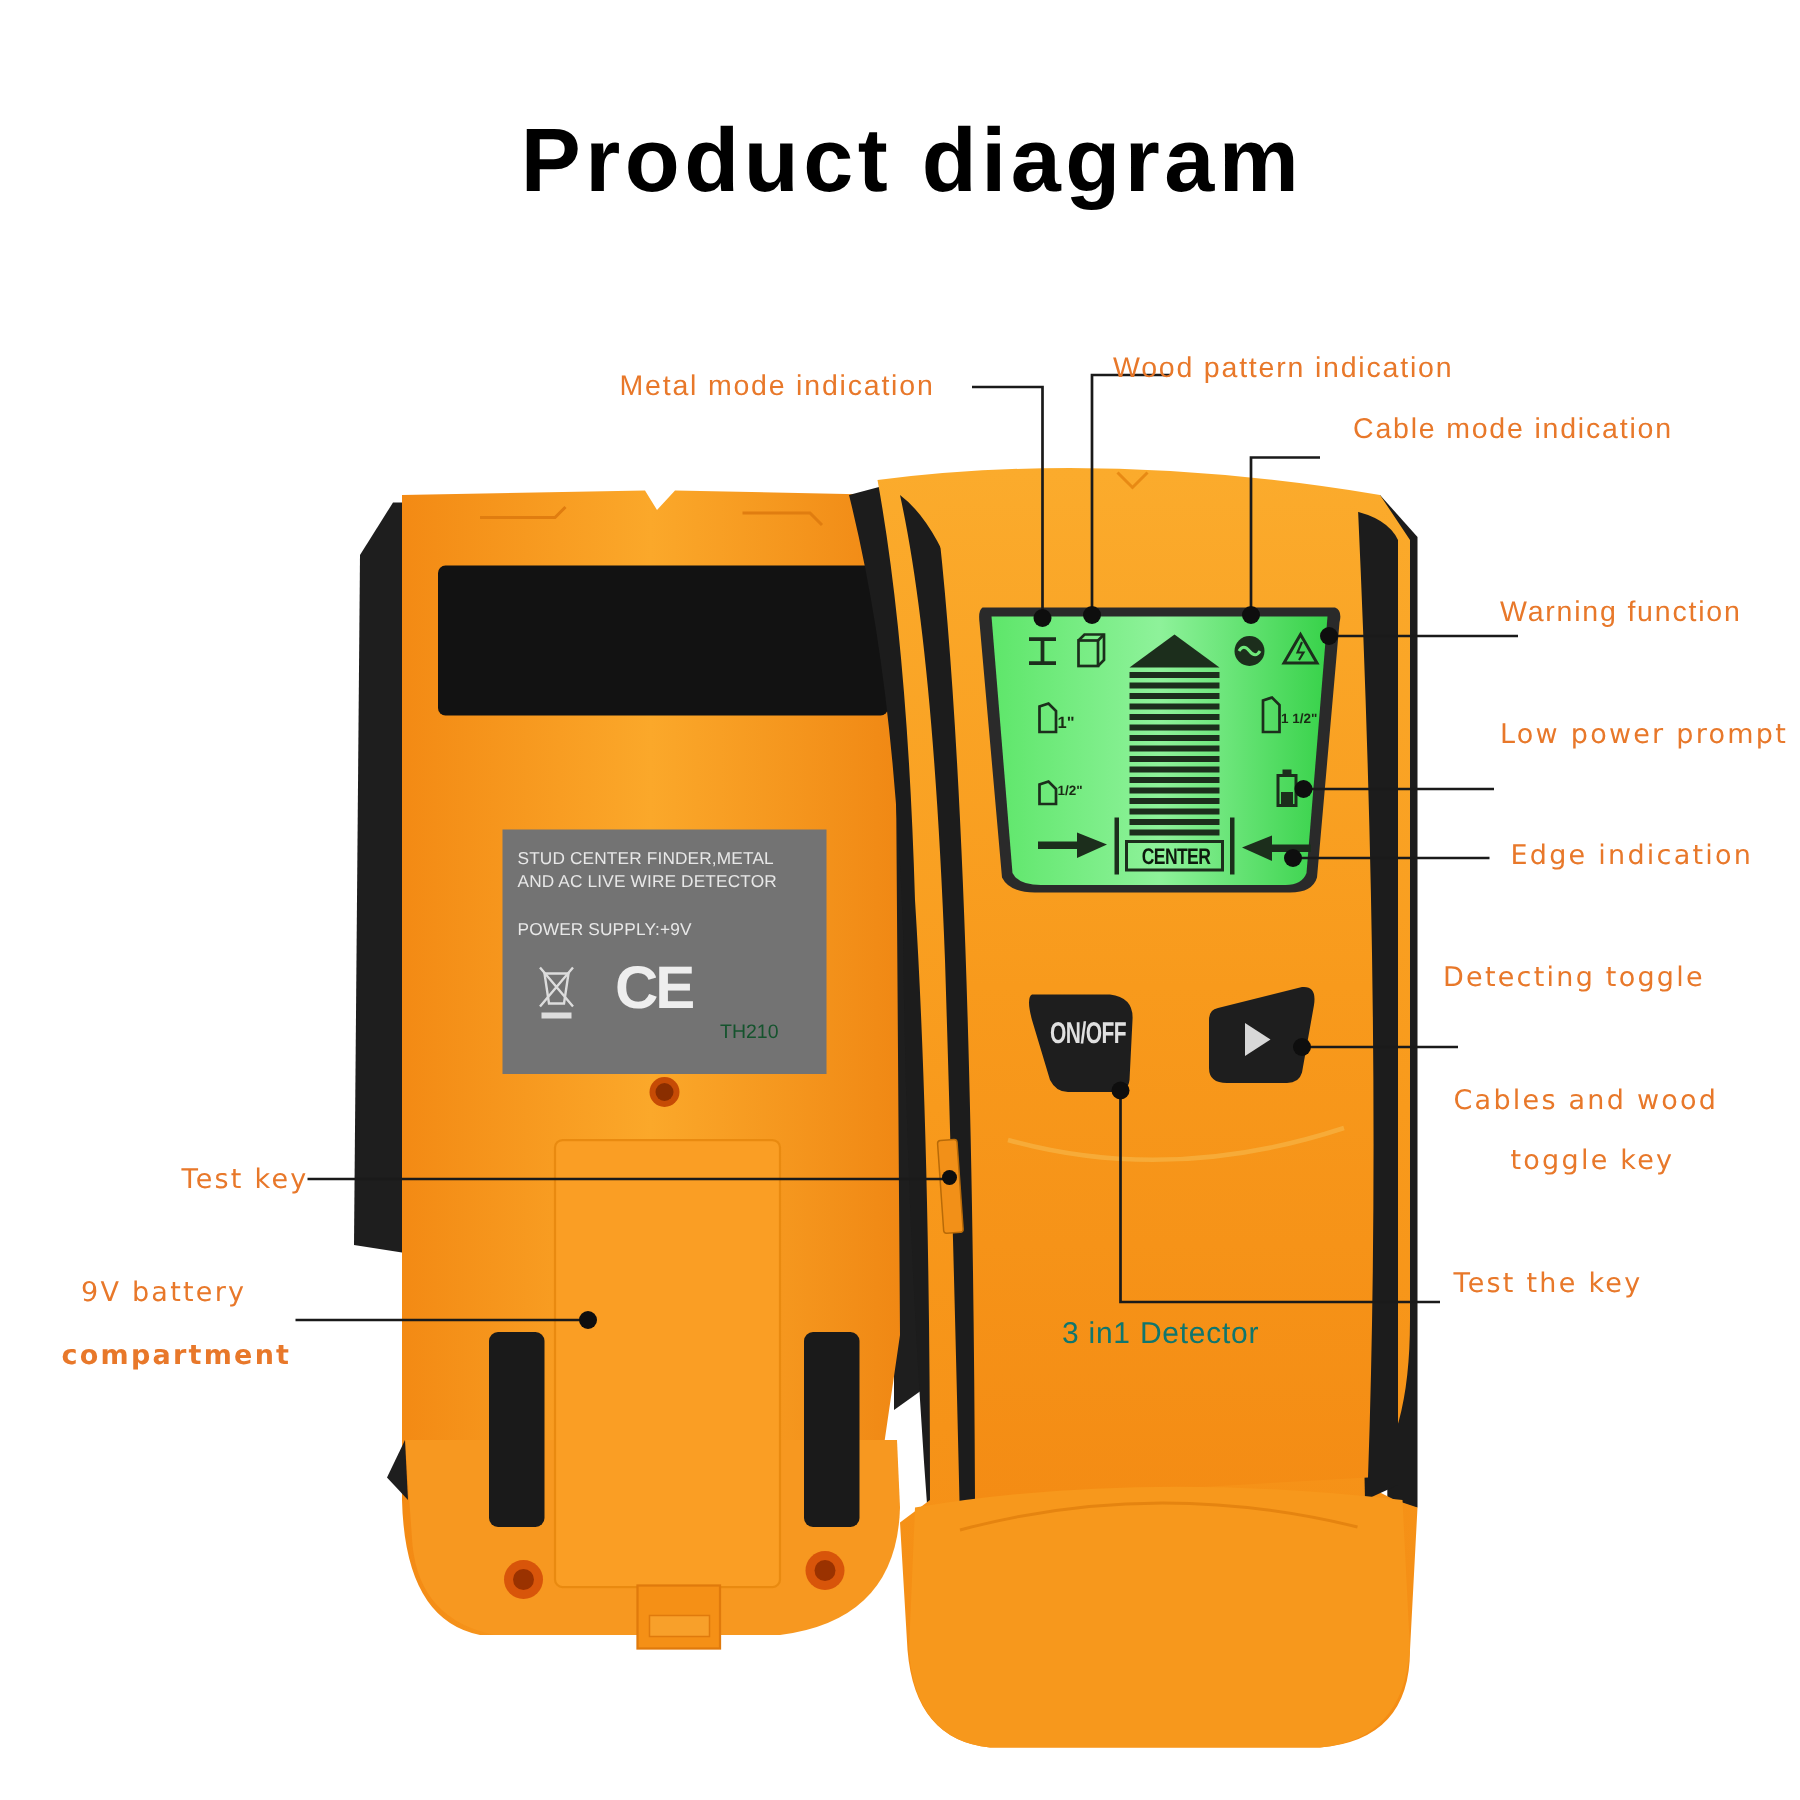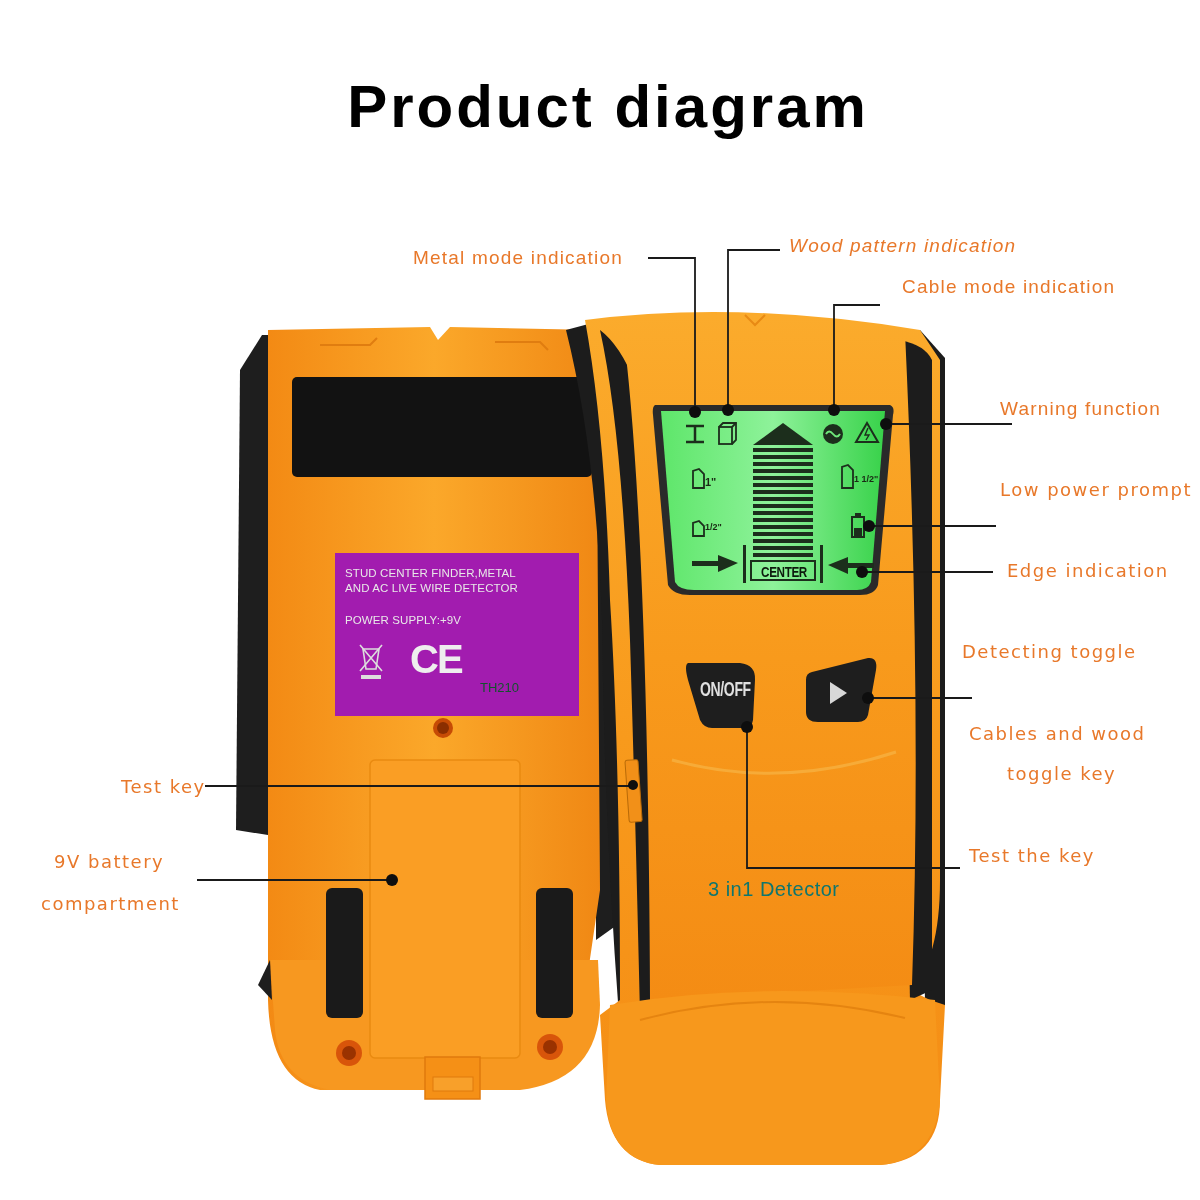--- a/index.html
+++ b/index.html
@@ -1,21 +1,21 @@
 <!DOCTYPE html>
 <html><head>
 <meta charset="utf-8">
 <style>
   html, body { margin: 0; padding: 0; }
   body { width: 1200px; height: 1200px; background: #ffffff; position: relative; overflow: hidden; font-family: "DejaVu Sans", sans-serif; }
   .title { position: absolute; left: 0; top: 72px; width: 1216px; text-align: center; font-family: "Liberation Sans", sans-serif; font-weight: bold; font-size: 60px; letter-spacing: 3px; color: #000; }
   .label { position: absolute; color: #e8782a; font-family: "DejaVu Sans", sans-serif; font-size: 18px; letter-spacing: 1.5px; white-space: nowrap; }
   .label.condensed { font-family: "Liberation Sans", sans-serif; font-size: 19px; letter-spacing: 1.2px; }
   svg.art { position: absolute; left: 0; top: 0; }
-  .back-label { position: absolute; left: 335px; top: 553px; width: 244px; height: 163px; background: #a21caf; }
+  .back-label { position: absolute; left: 335px; top: 553px; width: 216px; height: 163px; background: #737373; }
   .back-label .t { position: absolute; color: #e8e8e8; font-family: "Liberation Sans", sans-serif; font-size: 11.5px; line-height: 15px; letter-spacing: 0.1px; }
   .ce { position: absolute; left: 410px; top: 637px; color: #eee; font-family: "Liberation Sans", sans-serif; font-size: 40px; font-weight: bold; letter-spacing: -2px; }
   .model { position: absolute; left: 480px; top: 680px; color: #14532d; font-family: "Liberation Sans", sans-serif; font-size: 13px; }
   .brand { position: absolute; left: 708px; top: 878px; color: #0f766e; font-family: "Liberation Sans", sans-serif; font-size: 20px; font-weight: normal; letter-spacing: 0.5px; }
   .onoff { position: absolute; left: 700px; top: 678px; color: #e0e0e0; font-family: "Liberation Sans", sans-serif; font-size: 20px; font-weight: bold; transform: scaleX(0.7); transform-origin: left; letter-spacing: -0.5px; }
   .center-txt { position: absolute; left: 752px; top: 563px; width: 64px; text-align: center; color: #0d1a0d; font-family: "Liberation Sans", sans-serif; font-size: 15px; font-weight: bold; transform: scaleX(0.78); letter-spacing: -0.5px; }
   .lcd-small { position: absolute; color: #1a2a14; font-family: "Liberation Sans", sans-serif; font-weight: bold; font-size: 11px; }
 </style>
 </head>
 <body>
@@ -223,24 +223,24 @@
 <div class="model">TH210</div>
 
 <div class="onoff">ON/OFF</div>
 <div class="center-txt">CENTER</div>
 <div class="lcd-small" style="left:705px; top:476px;">1"</div>
 <div class="lcd-small" style="left:705px; top:522px; font-size:9px;">1/2"</div>
 <div class="lcd-small" style="left:854px; top:474px; font-size:9px;">1 1/2"</div>
 <div class="brand">3 in1 Detector</div>
 
 <div class="label condensed" style="left:413px; top:247px;">Metal mode indication</div>
-<div class="label condensed" style="left:789px; top:235px;font-style:italic;">Wood pattern indication</div>
+<div class="label condensed" style="left:742px; top:235px;">Wood pattern indication</div>
 <div class="label condensed" style="left:902px; top:276px;">Cable mode indication</div>
 <div class="label condensed" style="left:1000px; top:398px;">Warning function</div>
 <div class="label" style="left:1000px; top:479px;">Low power prompt</div>
 <div class="label" style="left:1007px; top:560px;">Edge indication</div>
 <div class="label" style="left:962px; top:641px;">Detecting toggle</div>
 <div class="label" style="left:969px; top:723px;">Cables and wood</div>
 <div class="label" style="left:1007px; top:763px;">toggle key</div>
 <div class="label" style="left:969px; top:845px;">Test the key</div>
 <div class="label" style="left:97px; top:776px;margin-left:24px;">Test key</div>
 <div class="label" style="left:54px; top:851px;">9V battery</div>
-<div class="label" style="left:41px; top:893px;">compartment</div>
+<div class="label" style="left:41px; top:893px;font-weight:bold;">compartment</div>
 
 </body></html>

